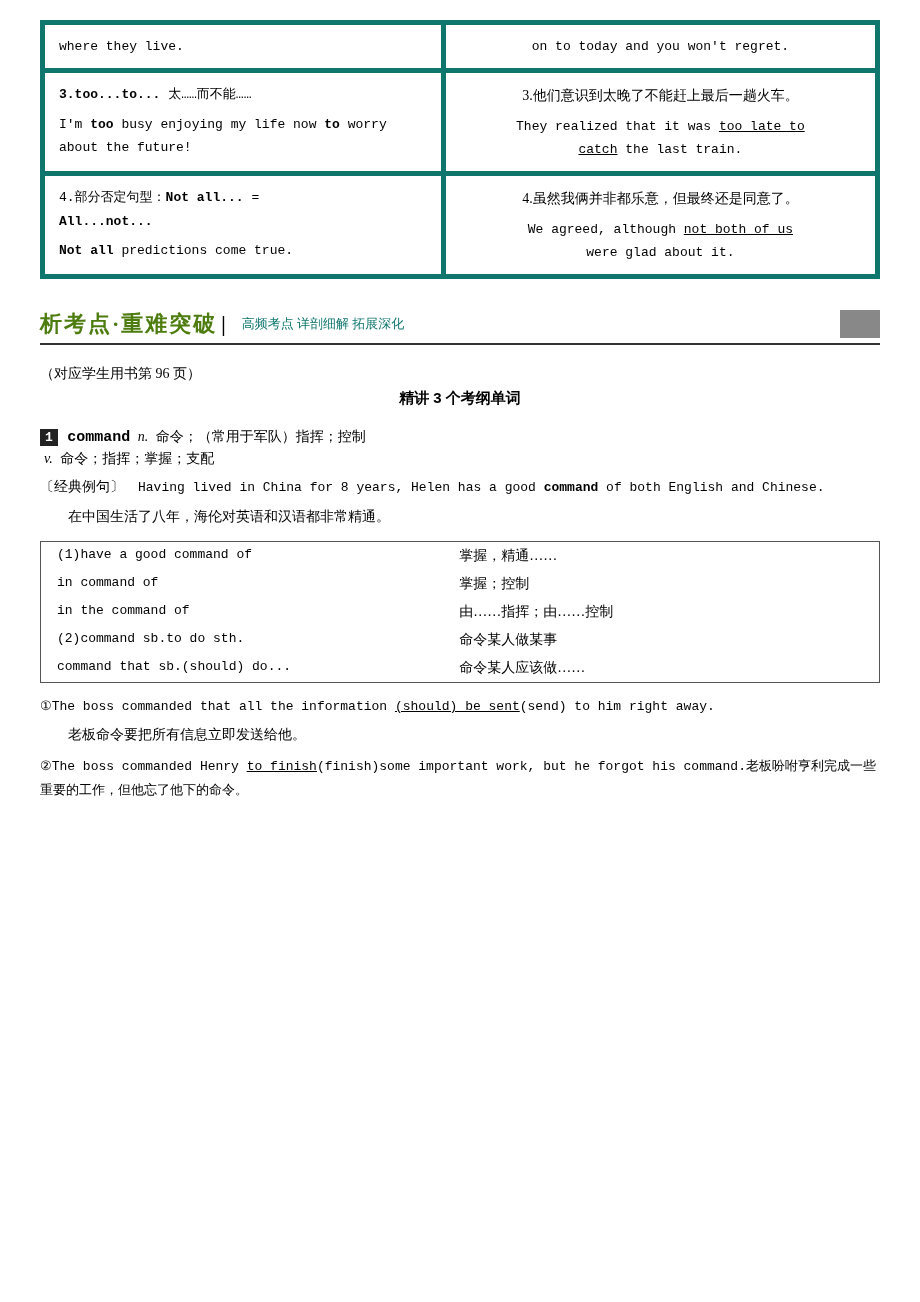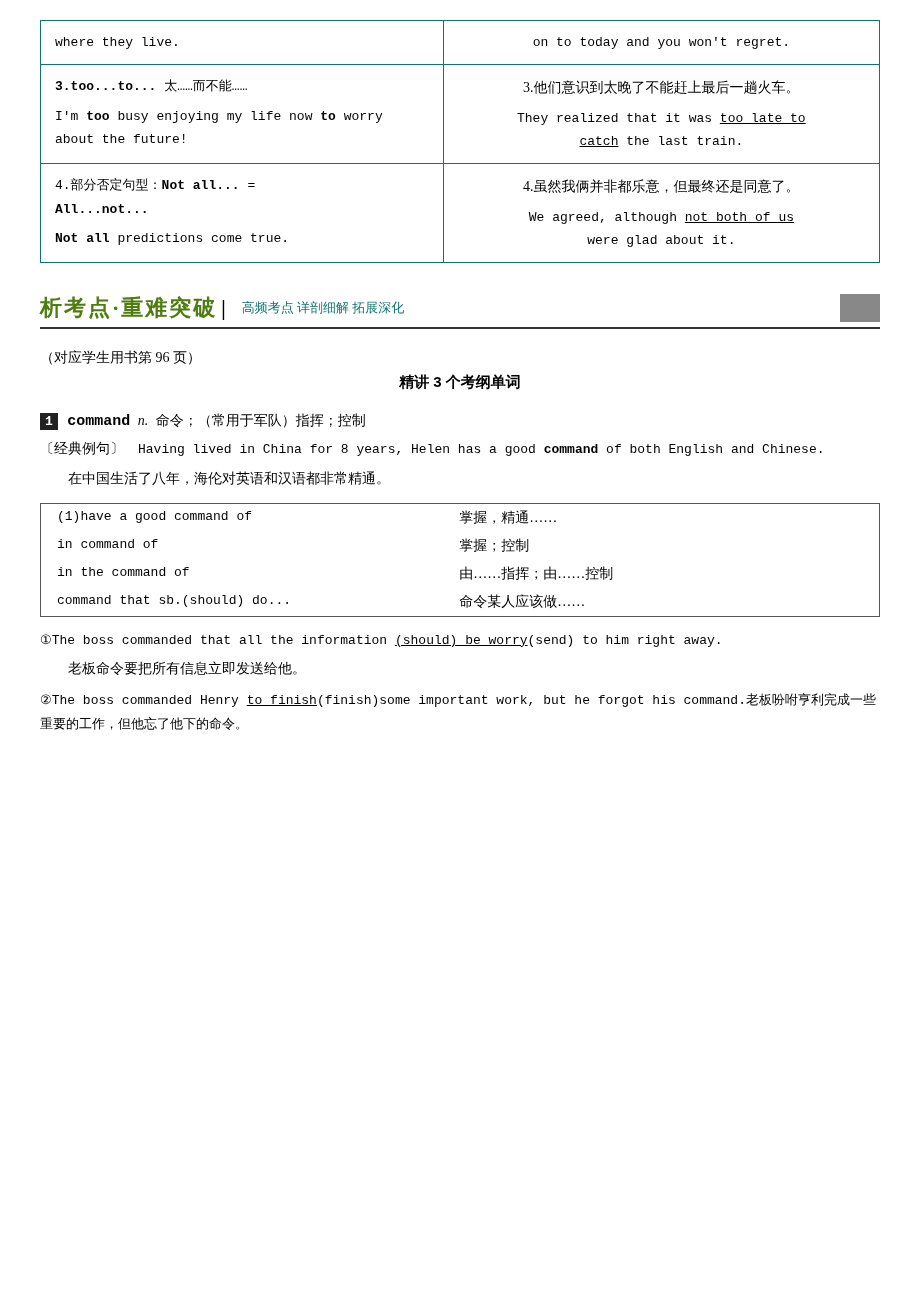--- a/index.html
+++ b/index.html
@@ -14,21 +14,21 @@
       color: #000;
       width: 920px;
       padding: 20px 40px;
     }
     .top-table {
       width: 100%;
       border-collapse: collapse;
       margin-bottom: 30px;
     }
     .top-table td {
-      border: 1px solid #0f766e;
+      border: 5px solid #0f766e;
       padding: 10px 14px;
       vertical-align: top;
       line-height: 1.8;
       font-family: "Courier New", monospace;
       font-size: 13px;
     }
     .top-table td.left-col {
       width: 48%;
     }
     .top-table td.right-col {
@@ -226,46 +226,54 @@
 
 <div class="section-title">精讲 3 个考纲单词</div>
 
 <div class="word-entry">
   <div>
     <span class="word-number">1</span>
     <span class="word-head">command</span>
     <span class="word-pos">n.</span>
     <span class="word-def">命令；（常用于军队）指挥；控制</span>
   </div>
+  <div class="pos-line indent" style="margin-top:4px;">
+    <span class="word-pos">v.</span>
+    <span class="word-pos-def">命令；指挥；掌握；支配</span>
+  </div>
   <div class="example-label" style="margin-top:8px;">
     <span>〔经典例句〕</span>　<span class="example-english">Having lived in China for 8 years, Helen has a good <span class="bold-word">command</span> of both English and Chinese.</span>
   </div>
   <div class="example-chinese indent">在中国生活了八年，海伦对英语和汉语都非常精通。</div>
 
   <table class="inner-table">
     <tbody>
       <tr>
         <td class="left">(1)have a good command of</td>
         <td class="right">掌握，精通……</td>
       </tr>
       <tr>
         <td class="left">in command of</td>
         <td class="right">掌握；控制</td>
       </tr>
       <tr>
         <td class="left">in the command of</td>
         <td class="right">由……指挥；由……控制</td>
       </tr>
       <tr>
+        <td class="left">(2)command sb.to do sth.</td>
+        <td class="right">命令某人做某事</td>
+      </tr>
+      <tr>
         <td class="left">command that sb.(should) do...</td>
         <td class="right" style="vertical-align:bottom;">命令某人应该做……</td>
       </tr>
     </tbody>
   </table>
 
   <div class="footnote">
-    ①The boss commanded that all the information <u>(should) be worry</u>(send) to him right away.
+    ①The boss commanded that all the information <u>(should) be sent</u>(send) to him right away.
   </div>
   <div class="footnote-chinese">老板命令要把所有信息立即发送给他。</div>
   <div style="margin-top:8px;" class="footnote">
     ②The boss commanded Henry <u>to finish</u>(finish)some important work, but he forgot his command.老板吩咐亨利完成一些重要的工作，但他忘了他下的命令。
   </div>
 </div>
 
 </body></html>

